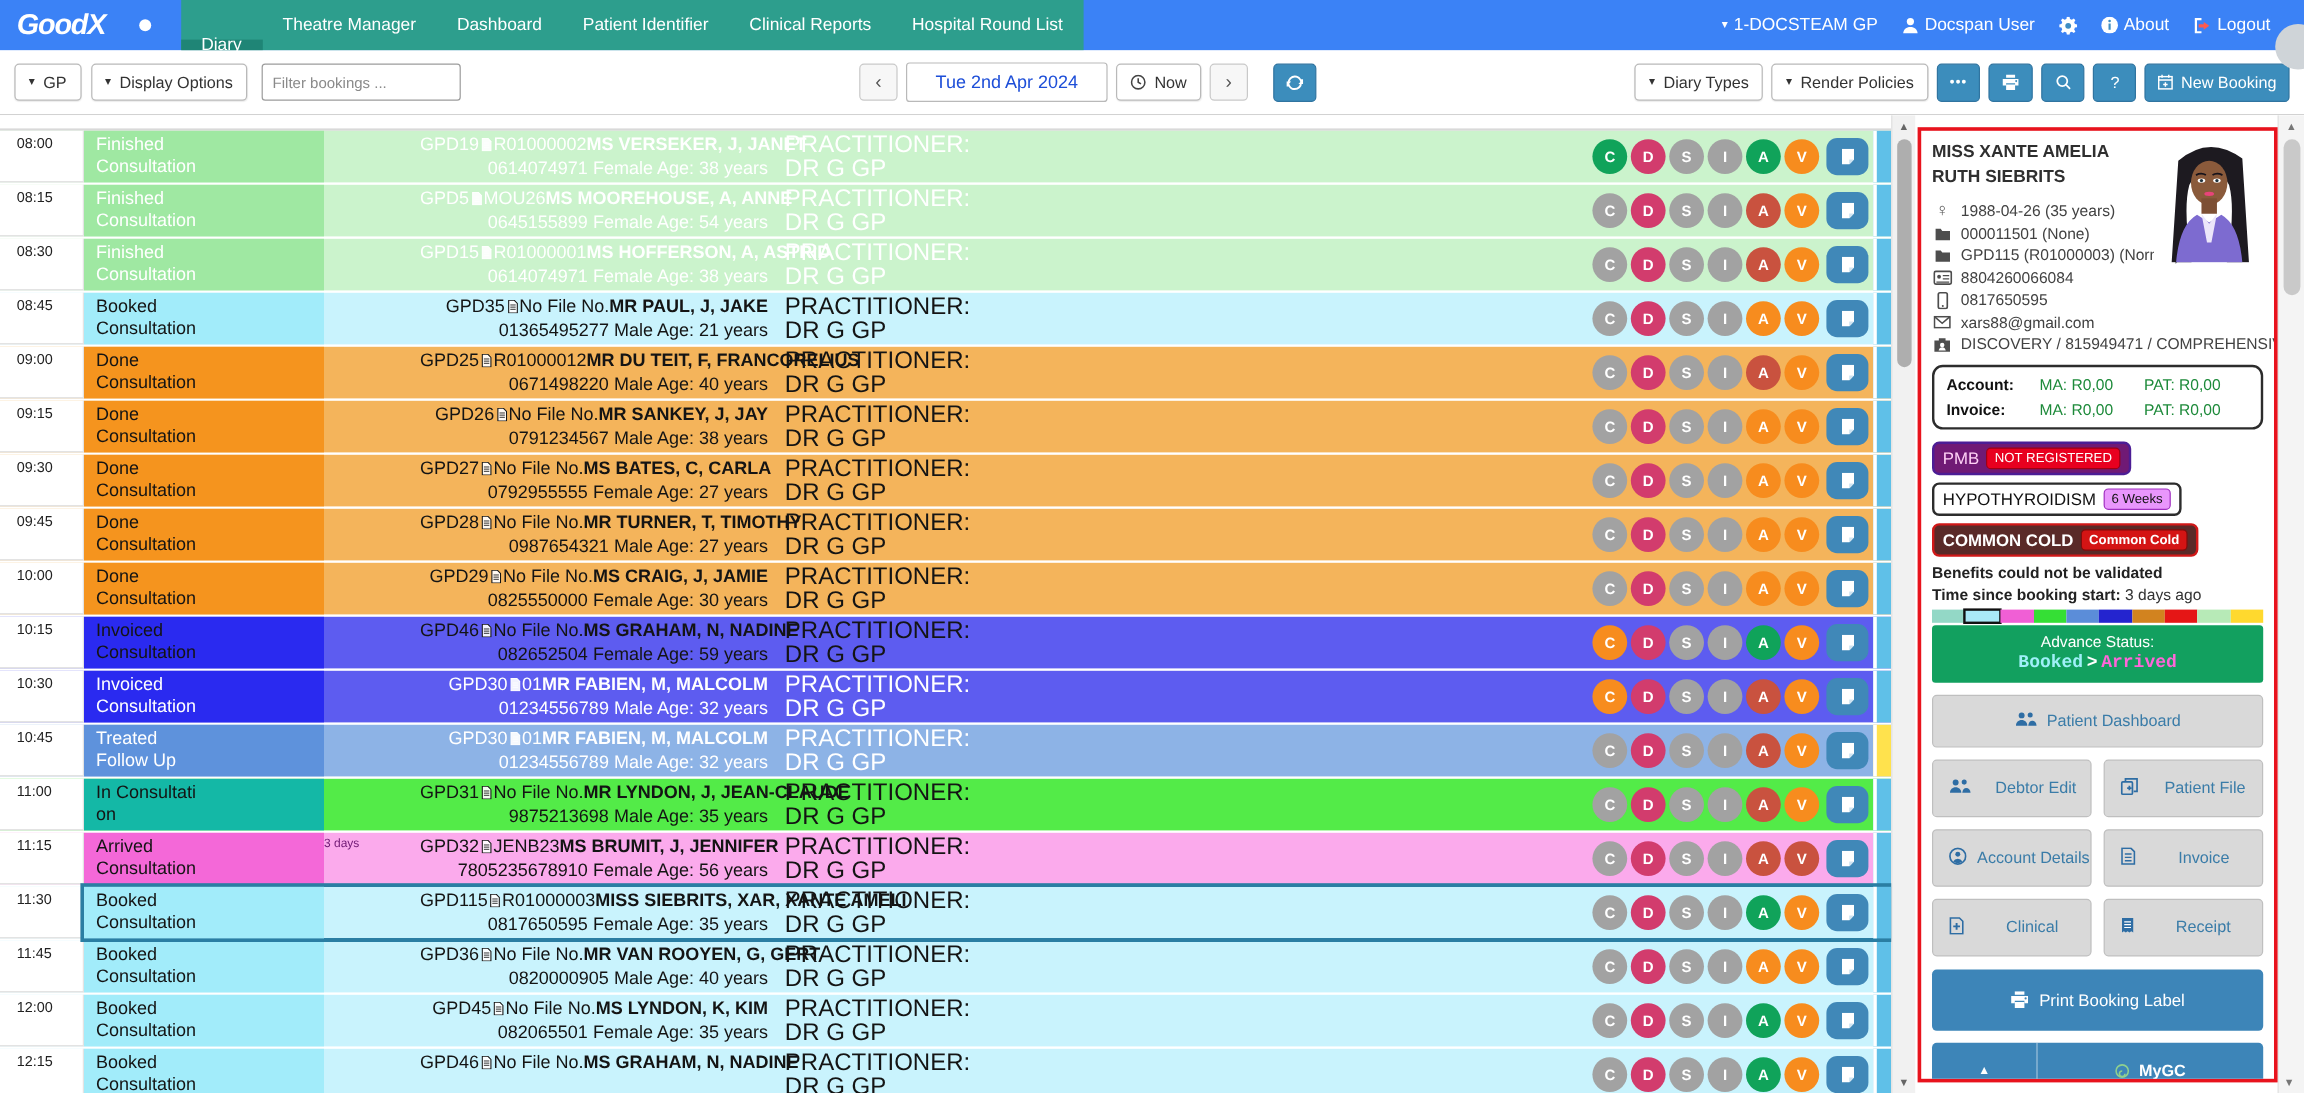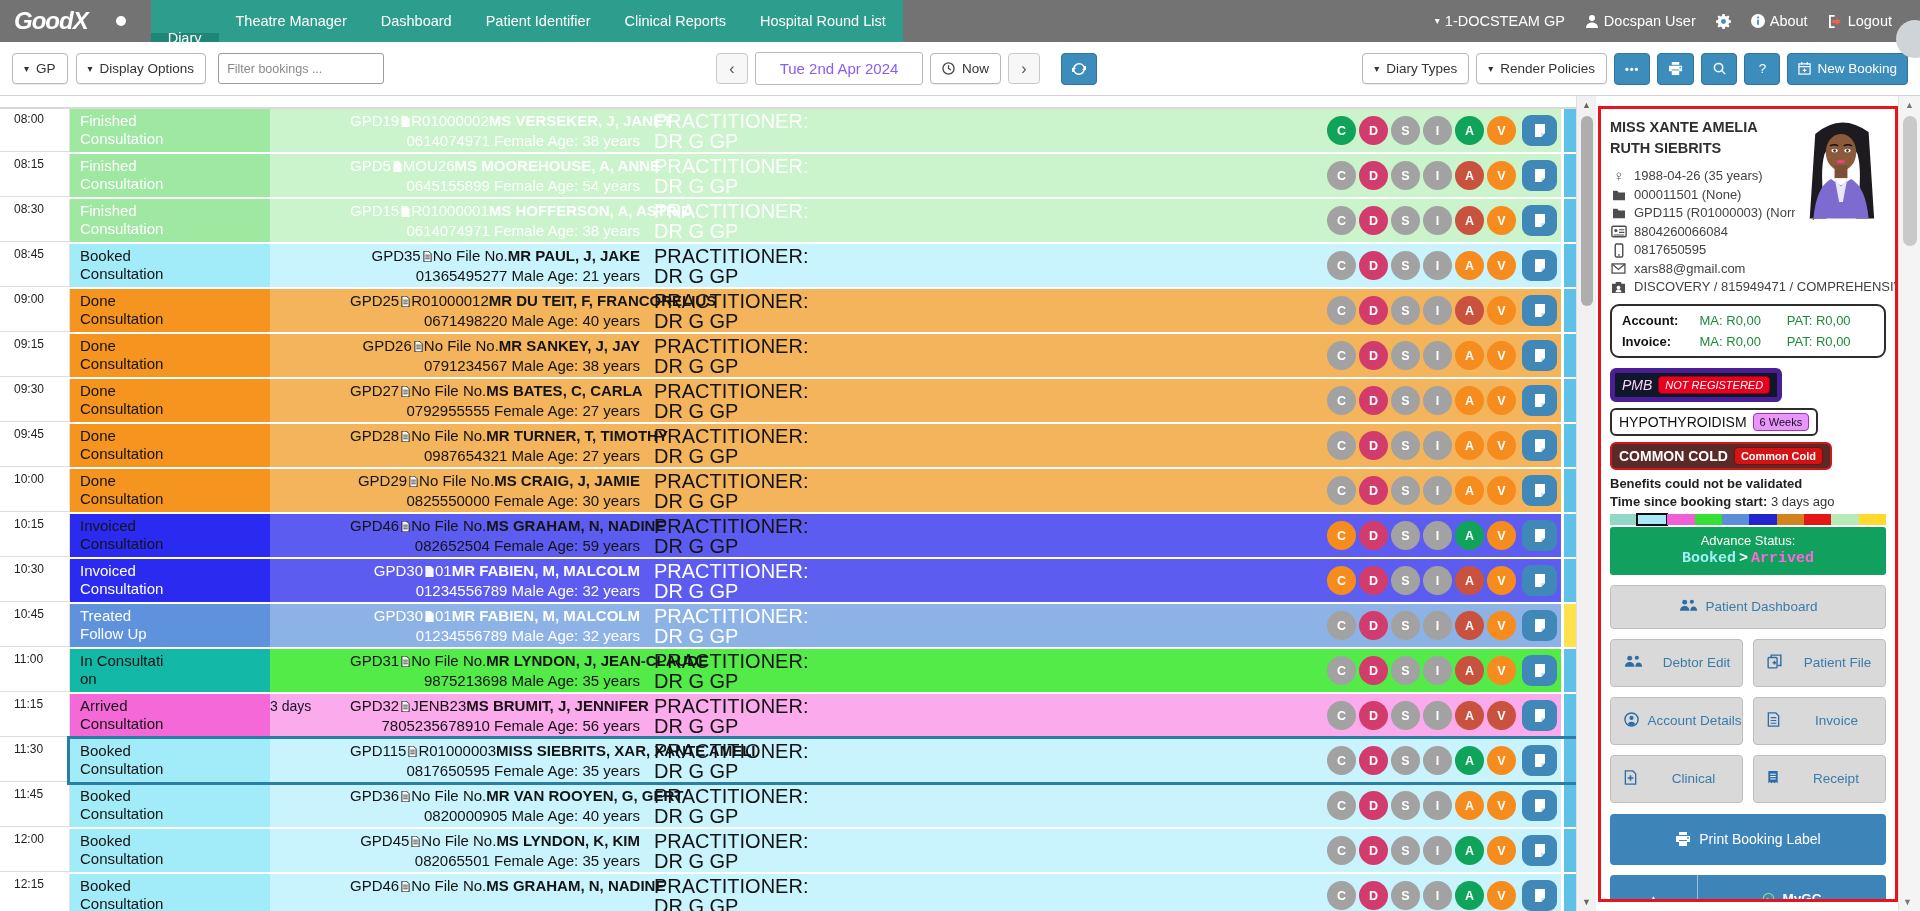--- a/index.html
+++ b/index.html
@@ -1,20 +1,20 @@
 <!DOCTYPE html>
 <html><head>
 <meta charset="utf-8">
 <style>
   * { margin:0; padding:0; box-sizing:border-box; }
   html,body { width:1920px; height:911px; overflow:hidden; font-family:"Liberation Sans",sans-serif; background:#fff; }
   .app { width:1920px; height:911px; display:flex; flex-direction:column; position:relative; overflow:hidden; }
 
   
-  .topnav { height:42px; background:#737373; display:flex; align-items:stretch; color:#fff; flex:0 0 auto; }
+  .topnav { height:42px; background:#3b82f6; display:flex; align-items:stretch; color:#fff; flex:0 0 auto; }
   .brand { display:flex; align-items:center; padding:0 10px 0 14px; font-style:italic; font-weight:bold; font-size:24px; letter-spacing:-1px; }
   .brand .bx { font-size:30px; margin-left:1px; }
   .pinwheel { width:40px; height:40px; border-radius:50%; margin:1px 10px 0 2px; flex:0 0 auto;
     background:conic-gradient(#8a8a8a 0 30deg,#4cb94c 30deg 60deg,#1aa7a0 60deg 90deg,#3f63d2 90deg 120deg,#2a3f9e 120deg 150deg,#8c2fb4 150deg 180deg,#e23ae0 180deg 210deg,#f06292 210deg 240deg,#d invalid 0,#d63031 240deg 270deg,#e67e22 270deg 300deg,#f1c40f 300deg 330deg,#7f8c8d 330deg 360deg);
     position:relative; }
   .pinwheel:after { content:""; position:absolute; left:15px; top:15px; width:10px; height:10px; background:#fff; border-radius:50%; }
   .nav-menu { display:flex; background:#2d9e8d; }
   .nav-item { display:flex; align-items:center; padding:0 17px; font-size:14.5px; color:#fff; cursor:pointer; }
   .nav-item.active { background:#1f8576;margin-top:33px; }
   .nav-right { margin-left:auto; display:flex; align-items:center; gap:20px; padding-right:28px; font-size:14.5px; }
@@ -24,35 +24,35 @@
 
   
   .toolbar { height:54px; background:#fff; border-bottom:1px solid #d2d2d2; display:flex; align-items:center; padding:0 12px; position:relative; flex:0 0 auto; }
   .tbtn { display:inline-flex; align-items:center; gap:7px; height:31px; padding:0 11px; background:#fff; border:1px solid #b9b9b9; border-radius:4px; font-size:13.5px; color:#333; cursor:pointer; box-shadow:0 1px 1px rgba(0,0,0,.08); white-space:nowrap; }
   .tgroup-left { display:flex; gap:8px; align-items:center; }
   .filter-box { display:flex; align-items:center; height:31px; border:1px solid #9c9c9c; border-radius:3px; padding:0 8px; width:166px; margin-left:4px; background:#fff;gap:38px; }
   .filter-box input { border:none; outline:none; width:120px; font-size:12.5px; color:#333; font-family:"Liberation Sans",sans-serif; }
   .filter-box input::placeholder { color:#8a8a8a; }
   .tgroup-center { position:absolute; left:716px; display:flex; align-items:center; gap:7px; }
   .nav-arrow { width:32px; height:31px; display:flex; align-items:center; justify-content:center; background:#f7f7f7; border:1px solid #c9c9c9; border-radius:4px; font-size:16px; color:#555; cursor:pointer; }
-  .date-input { width:168px; height:33px; border:1px solid #b9b9b9; border-radius:3px; display:flex; align-items:center; justify-content:center; font-size:15px; color:#8b5cf6; background:#fff; }
+  .date-input { width:168px; height:33px; border:1px solid #b9b9b9; border-radius:3px; display:flex; align-items:center; justify-content:center; font-size:15px; color:#1d4ed8; background:#fff; }
   .blue-btn { display:inline-flex; align-items:center; justify-content:center; gap:6px; height:32px; min-width:36px; padding:0 10px; background:#3c8dbc; color:#fff; border:1px solid #3074a0; border-radius:4px; font-size:13.5px; cursor:pointer; }
   .tgroup-right { margin-left:auto; display:flex; gap:7px; align-items:center; }
   .dots { letter-spacing:1px; font-size:11px; font-weight:bold; }
 
   
   .main { flex:1; display:flex; overflow:hidden; position:relative; background:#fff; }
   .diary { width:1576px; flex:0 0 auto; overflow:hidden; }
   .diary-top { height:13px; border-bottom:2px solid #d9d9d9; }
   .row { display:flex; height:43px; margin-bottom:2px; }
   .time { width:70px; flex:0 0 auto; background:#fff; border-bottom:1px solid #ddd; border-right:1px solid #e3e3e3; font-size:12px; color:#222; padding:3px 0 0 14px; }
   .rowbody { flex:1; display:flex; align-items:stretch; }
   .row.selected .rowbody { box-shadow:0 0 0 3px #2a7ea3; position:relative; z-index:5; }
   .cell { width:200px; flex:0 0 auto; padding:3px 6px 0 10px; font-size:15px; line-height:18px; }
-  .note { width:80px; flex:0 0 auto; font-size:14px; padding-top:4px; color:#0f172a; }
+  .note { width:80px; flex:0 0 auto; font-size:10px; padding-top:4px; color:#701a75; }
   .info { width:290px; flex:0 0 auto; text-align:right; font-size:15px; line-height:20px; padding-top:2px; white-space:nowrap; }
   .info .l1 svg { margin:0 1px -1px 2px; }
   .info strong { font-weight:bold; }
   .pract { width:160px; flex:0 0 auto; margin-left:14px; font-size:20px; line-height:20px; padding-top:2px; }
   .spacer { flex:1; }
   .btns { width:234px; flex:0 0 auto; display:flex; align-items:center; gap:3px; }
   .circ { width:29px; height:29px; border-radius:50%; color:#fff; font-weight:bold; font-size:12.5px; display:flex; align-items:center; justify-content:center; cursor:pointer; flex:0 0 auto; }
   .b-gray{background:#a2a2a2} .b-crimson{background:#d23c6d} .b-green{background:#10a35a} .b-orange{background:#f78c1e} .b-brick{background:#c9523f}
   .note-btn { width:35px; height:31px; border-radius:9px; background:#4088b8; display:flex; align-items:center; justify-content:center; cursor:pointer; margin-left:3px; }
   .strip { width:15px; flex:0 0 auto; border-left:3px solid #fff; }
@@ -80,21 +80,21 @@
   .avatar { position:absolute; right:8px; top:8px; width:92px; height:102px; }
   .detail { display:flex; align-items:center; gap:7px; line-height:18.5px; color:#424242; width:200px; white-space:nowrap; }
   .detail.wide { width:100%; }
   .detail .ic { width:17px; display:inline-flex; justify-content:center; flex:0 0 auto; color:#555; font-size:14px; }
   .balbox { border:2px solid #2c2c2c; border-radius:9px; padding:4px 10px; margin:7px 0; }
   .balrow { display:flex; line-height:21px; }
   .balrow .bl { width:80px; font-weight:bold; color:#111; }
   .balrow .bv { width:90px; color:#1d8a3a; }
   .chip { display:inline-flex; align-items:center; gap:6px; border-radius:6px; padding:3px 7px; margin:3px 0; font-size:14px; }
   .chip .mini { border-radius:4px; padding:2px 6px; font-size:11px; }
-  .chip-pmb { background:#0f172a; border:5px solid #4c1d95; color:#ffd2f6;font-style:italic; }
+  .chip-pmb { background:#701a75; border:2px solid #4c1d95; color:#ffd2f6; }
   .chip-pmb .mini { background:#e8001f; border:1px solid #9e0013; color:#fff; }
   .chip-white { background:#fff; border:2px solid #2c2c2c; color:#111; }
   .mini-purple { background:#e996fc; border:1px solid #a030c0; color:#111; }
   .chip-dark { background:#5a2a28; border:2px solid #d01818; color:#fff; font-weight:bold; }
   .mini-red { background:#d41414; border:1px solid #7e0c0c; color:#fff; }
   .bold-msg { font-weight:bold; color:#222; margin:3px 0; }
   .tsince { margin:2px 0 5px; color:#333; } .tsince b { color:#222; }
   .cstrip { display:flex; height:11px; margin-bottom:2px; }
   .cstrip span { flex:1; }
   .cstrip span.sel { outline:2px solid #111; outline-offset:-1px; flex:1.1; }

